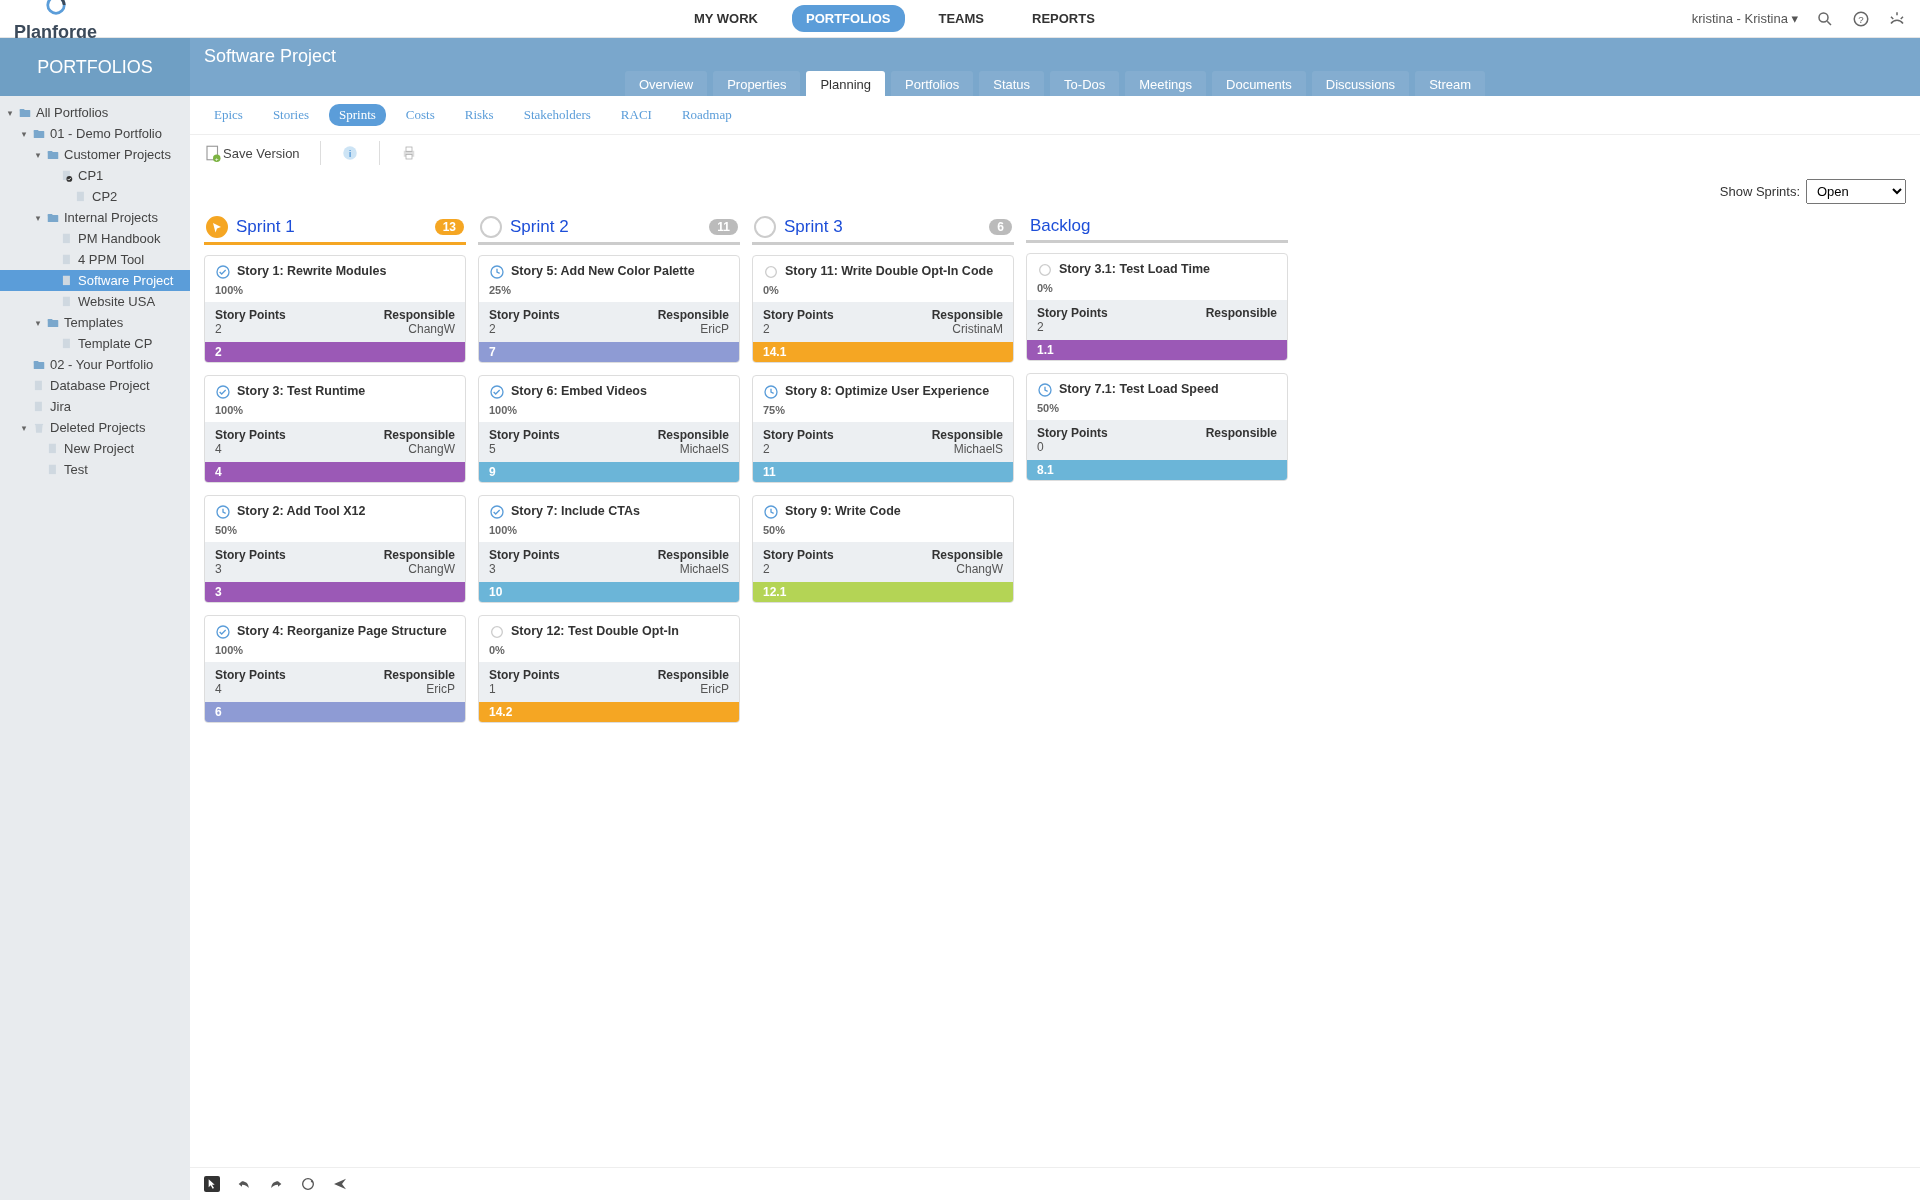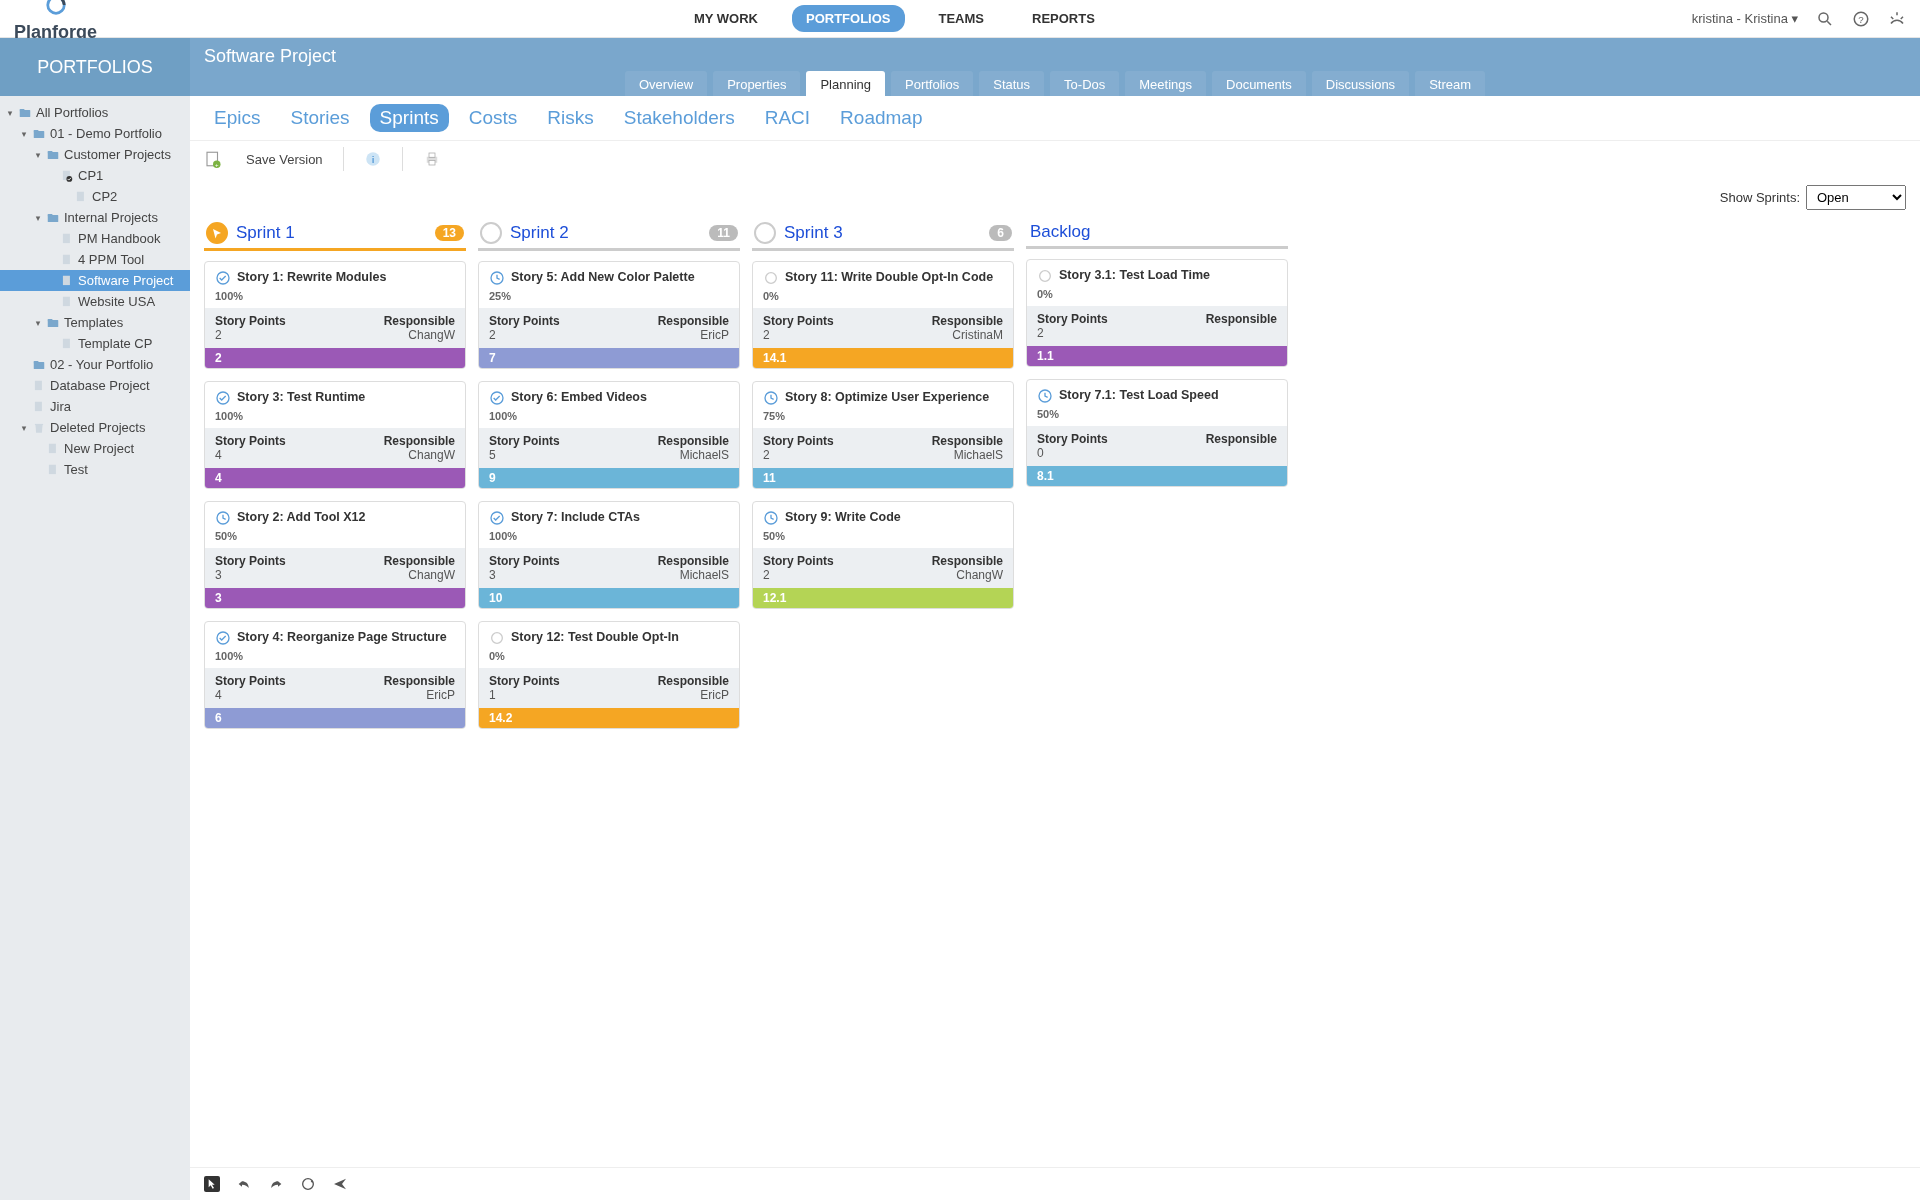--- a/index.html
+++ b/index.html
@@ -26,24 +26,24 @@
 .sidebar { width: 190px; background: #e8ebee; overflow-y: auto; padding: 6px 0; }
 .tree { list-style: none; font-size: 13px; color: #444; }
 .tree li { padding: 3px 8px; cursor: pointer; white-space: nowrap; display: flex; align-items: center; gap: 4px; }
 .tree li.selected { background: #5b9dd9; color: #fff; }
 .tree .caret { width: 8px; display: inline-block; text-align: center; font-size: 9px; color: #666; }
 .tree .selected .caret { color: #fff; }
 .tree .ti { width: 14px; height: 14px; }
 
 .main { flex: 1; display: flex; flex-direction: column; overflow: hidden; background: #fff; }
 .subtabs { display: flex; gap: 10px; padding: 8px 14px; border-bottom: 1px solid #eee; }
-.subtab { padding: 3px 10px; font-size: 19px; color: #5b9dd9; cursor: pointer; border-radius: 10px; }
+.subtab { padding: 3px 10px; font-size: 13px; color: #5b9dd9; cursor: pointer; border-radius: 10px; font-family: Liberation Serif, serif; }
 .subtab.active { background: #5b9dd9; color: #fff; }
 .toolbar { display: flex; align-items: center; gap: 20px; padding: 6px 14px 10px; }
-.tool-btn { display: flex; align-items: center; gap: 24px; cursor: pointer; color: #444; font-size: 13px; }
+.tool-btn { display: flex; align-items: center; gap: 1px; cursor: pointer; color: #444; font-size: 13px; }
 .tool-sep { width: 1px; height: 24px; background: #ddd; }
 .tool-icon { width: 18px; height: 18px; }
 
 .filter-row { display: flex; justify-content: flex-end; padding: 4px 14px 8px; align-items: center; gap: 6px; font-size: 13px; }
 .filter-row select { padding: 3px 6px; font-size: 13px; min-width: 100px; }
 
 .board-wrap { display: flex; gap: 12px; padding: 0 14px 8px; overflow-x: auto; flex: 1; }
 .column { width: 262px; flex-shrink: 0; }
 .col-header { display: flex; align-items: center; gap: 8px; padding: 4px 2px; border-bottom: 3px solid #f5a623; margin-bottom: 10px; }
 .col-header .status-circle { width: 22px; height: 22px; border-radius: 50%; border: 2px solid #ccc; display: flex; align-items: center; justify-content: center; }

